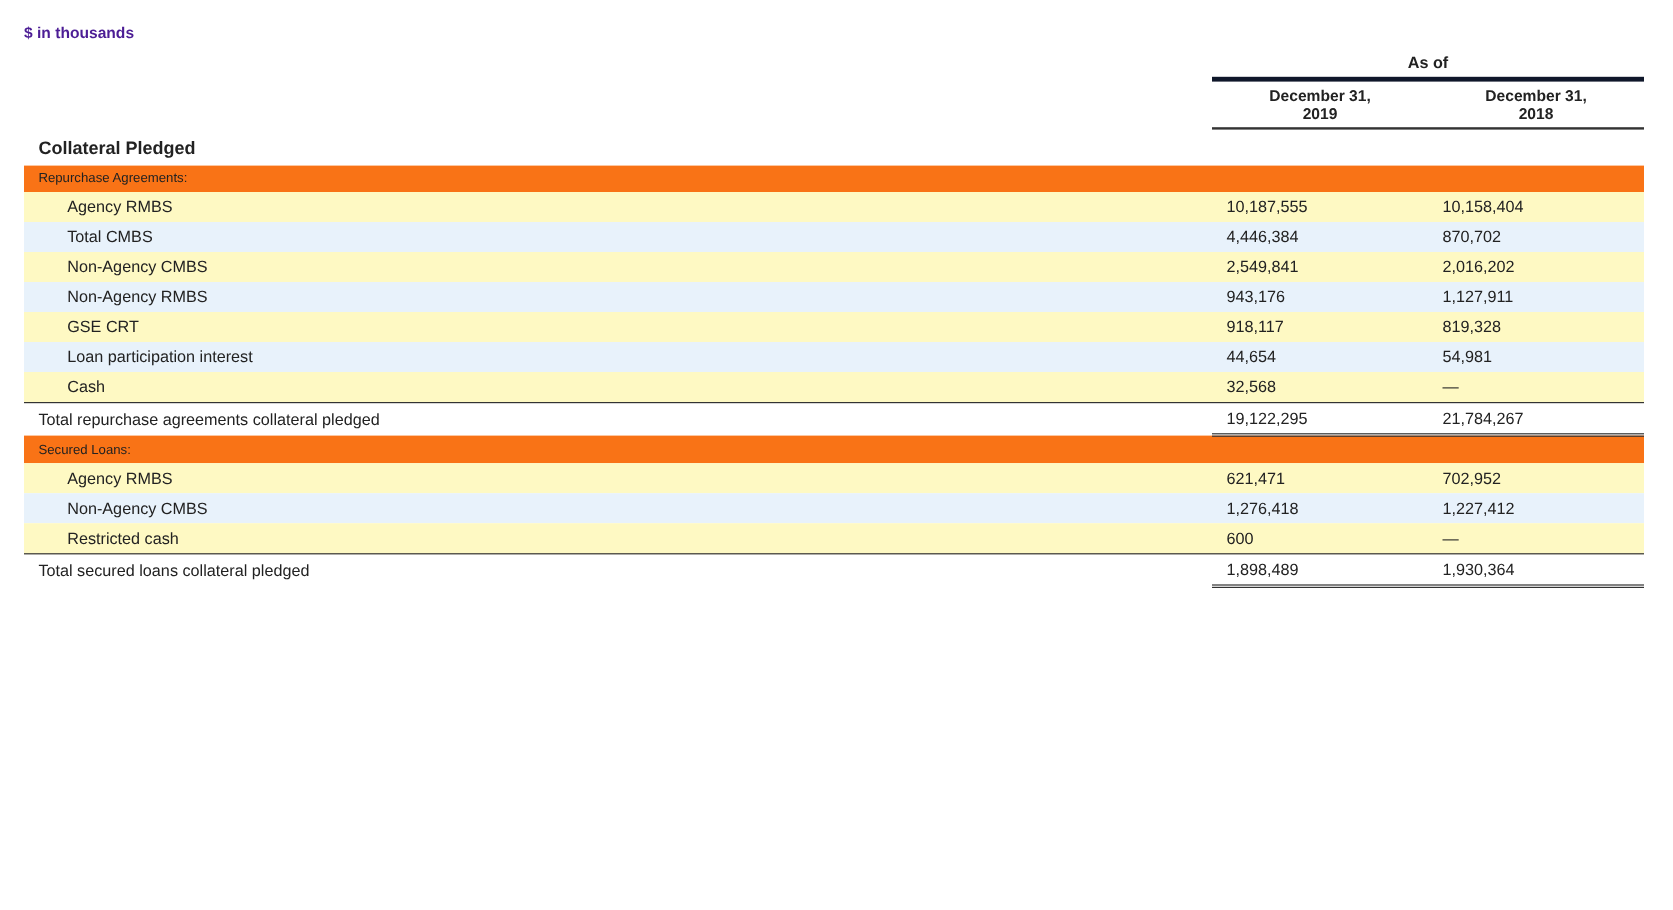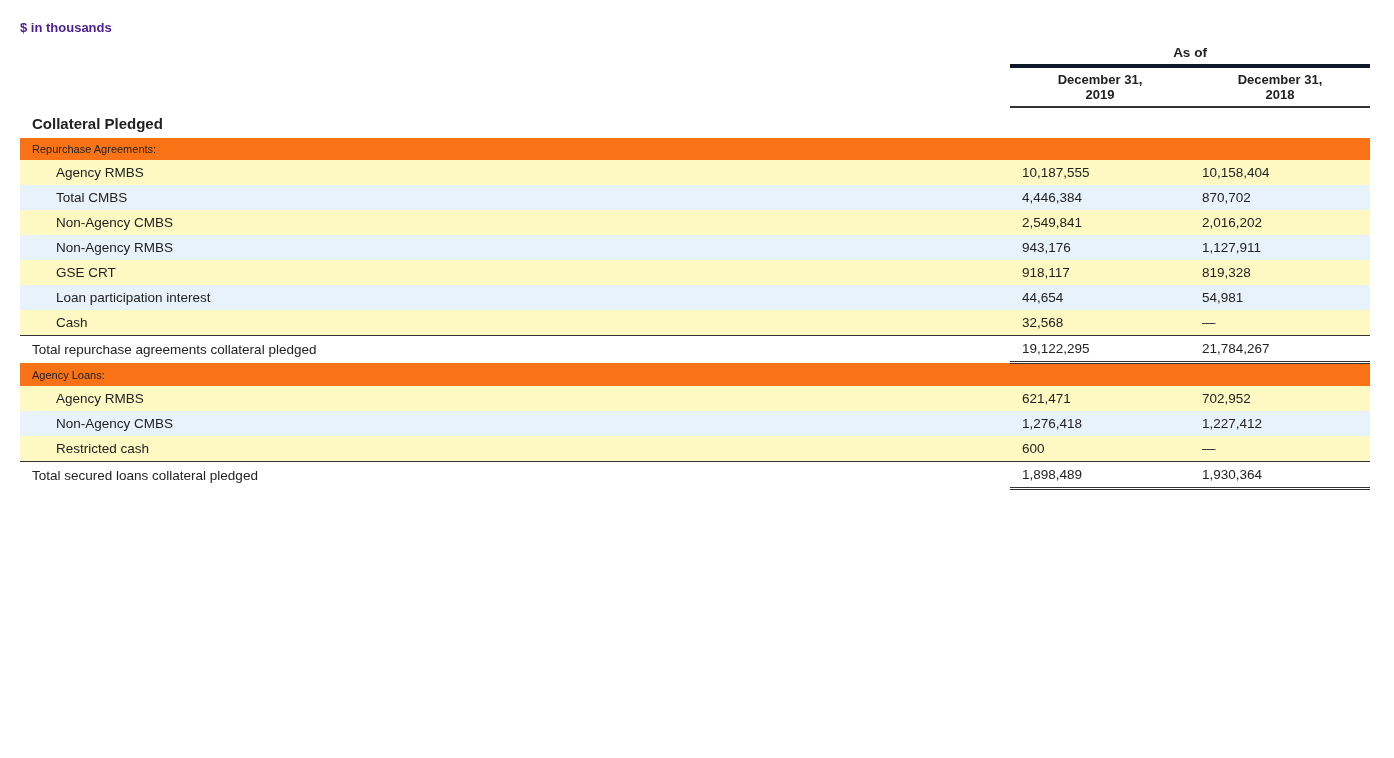--- a/index.html
+++ b/index.html
@@ -185,21 +185,21 @@
       <td class="label-col indented">Cash</td>
       <td class="value-col">32,568</td>
       <td class="value-col">—</td>
     </tr>
       <tr class="total-row">
     <td class="label-col">Total repurchase agreements collateral pledged</td>
     <td class="value-col double-underline">19,122,295</td>
     <td class="value-col double-underline">21,784,267</td>
   </tr>
       <tr class="section-header">
-    <td class="label-col" colspan="3">Agency Loans:</td>
+    <td class="label-col" colspan="3">Secured Loans:</td>
   </tr>
       <tr class="data-row-light">
       <td class="label-col indented">Agency RMBS</td>
       <td class="value-col">621,471</td>
       <td class="value-col">702,952</td>
     </tr>
       <tr class="data-row-blue">
       <td class="label-col indented">Non-Agency CMBS</td>
       <td class="value-col">1,276,418</td>
       <td class="value-col">1,227,412</td>

